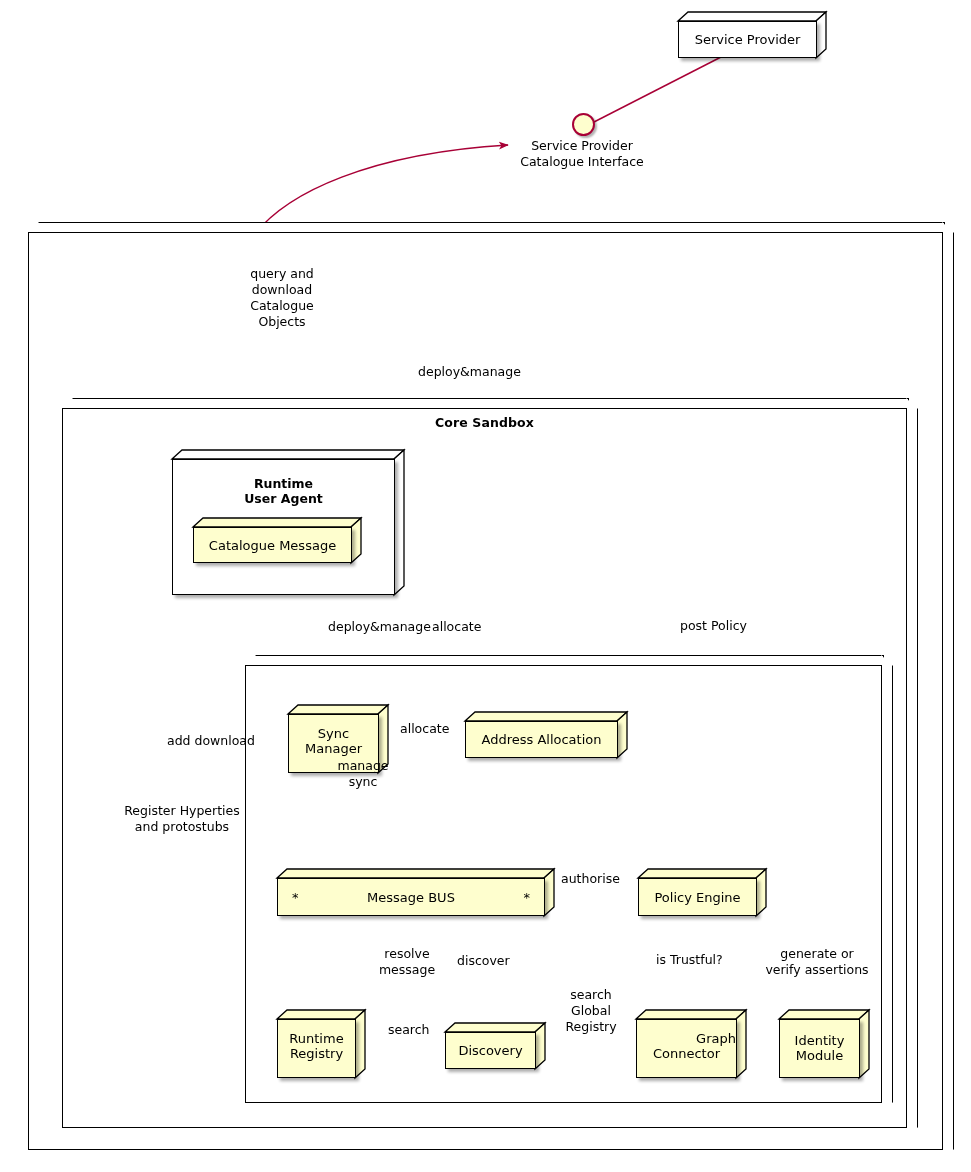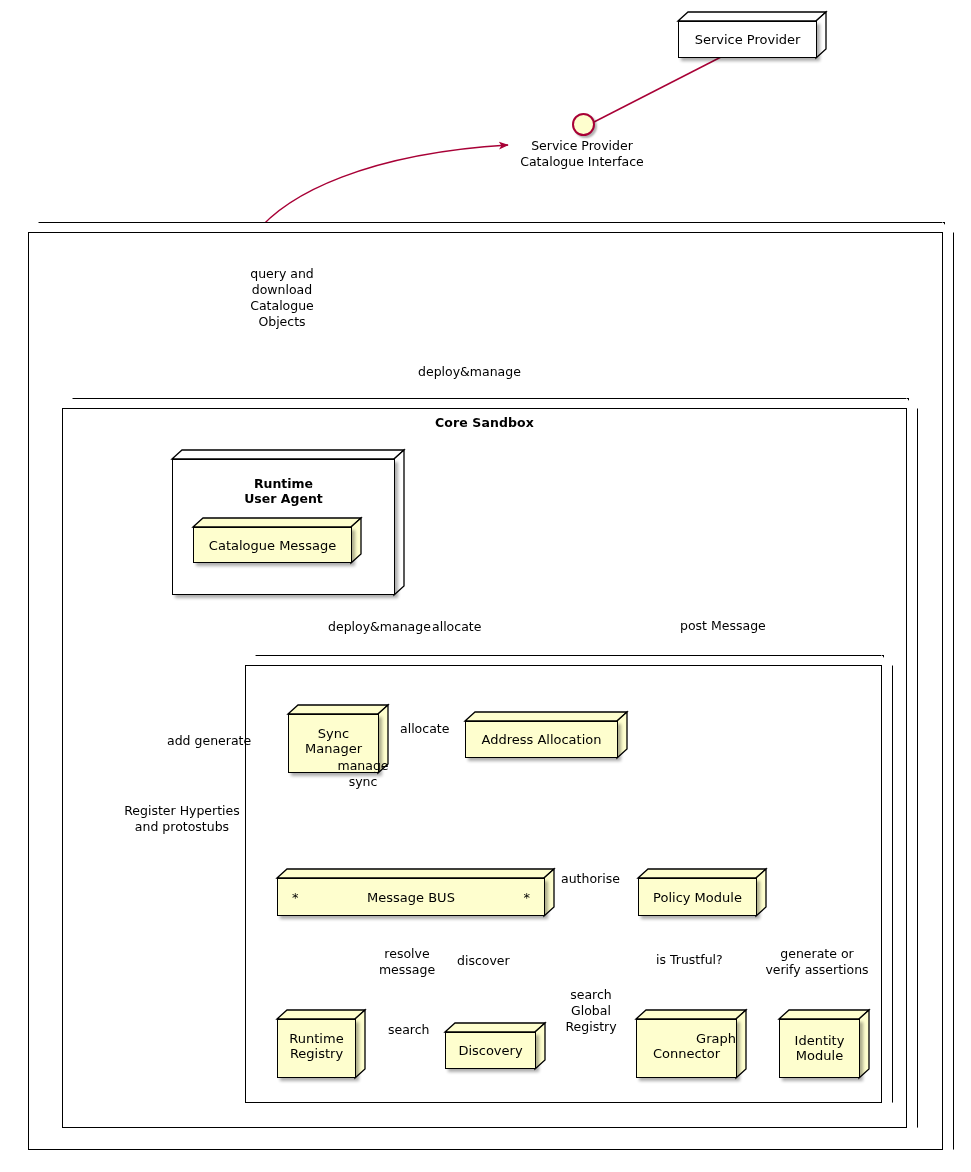--- a/index.html
+++ b/index.html
@@ -198,21 +198,21 @@
       <span>Message    BUS</span>
       <span>*</span>
     </div>
   </div>
 
   <div class="cmp yellow" style="left:638px;top:869px;width:128px;height:47px;">
     <svg width="128" height="47">
       <polygon points="0,9 10,0 128,0 118,9" fill="#FEFECE" stroke="#000" stroke-width="1.3"></polygon>
       <polygon points="118,9 128,0 128,38 118,47" fill="#FEFECE" stroke="#000" stroke-width="1.3"></polygon>
     </svg>
-    <div class="cmp-face">Policy Module</div>
+    <div class="cmp-face">Policy Engine</div>
   </div>
 
   <div class="cmp yellow" style="left:277px;top:1010px;width:88px;height:68px;">
     <svg width="88" height="68">
       <polygon points="0,9 10,0 88,0 78,9" fill="#FEFECE" stroke="#000" stroke-width="1.3"></polygon>
       <polygon points="78,9 88,0 88,59 78,68" fill="#FEFECE" stroke="#000" stroke-width="1.3"></polygon>
     </svg>
     <div class="cmp-face" style="display:block;padding-top:11px;">
       <div style="text-align:center;">Runtime</div>
       <div style="text-align:center;">Registry</div>
@@ -253,23 +253,23 @@
 download
 Catalogue
 Objects</div>
 
   <div class="lbl l" style="left:418px;top:364px;">deploy&amp;manage</div>
 
   <div class="lbl l" style="left:328px;top:619px;">deploy&amp;manage</div>
 
   <div class="lbl l" style="left:432px;top:619px;">allocate</div>
 
-  <div class="lbl l" style="left:680px;top:618px;">post Message</div>
-
-  <div class="lbl l" style="left:167px;top:733px;">add generate</div>
+  <div class="lbl l" style="left:680px;top:618px;">post Policy</div>
+
+  <div class="lbl l" style="left:167px;top:733px;">add download</div>
 
   <div class="lbl c" style="left:102px;top:803px;width:160px;">Register Hyperties
 and protostubs</div>
 
   <div class="lbl l" style="left:400px;top:721px;">allocate</div>
 
   <div class="lbl c" style="left:330px;top:758px;width:66px;">manage
 sync</div>
 
   <div class="lbl l" style="left:561px;top:871px;">authorise</div>

